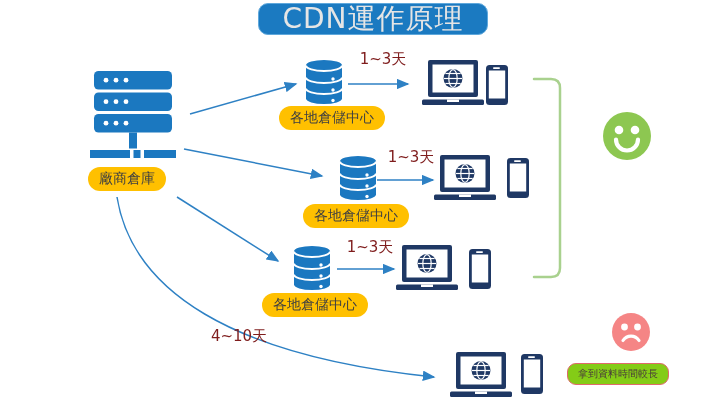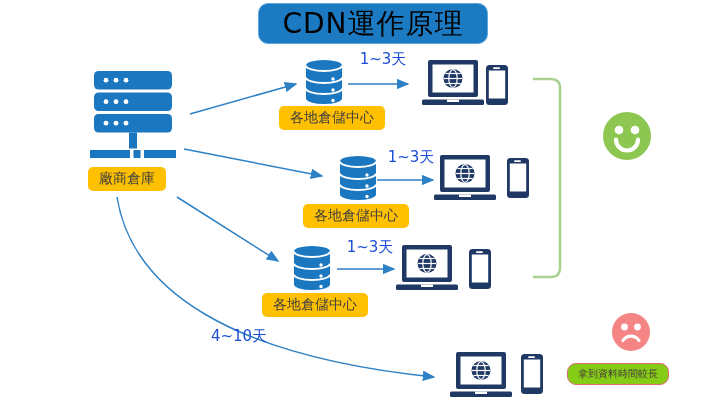--- a/index.html
+++ b/index.html
@@ -4,40 +4,40 @@
 <style>
   html,body{margin:0;padding:0;background:#fff;}
   .stage{
     position:relative;width:720px;height:405px;background:#ffffff;overflow:hidden;
     font-family:"DejaVu Sans","Liberation Sans",sans-serif;
   }
   .abs{position:absolute;}
   #connectors{position:absolute;left:0;top:0;z-index:1;}
   .node{z-index:2;}
   .title-badge{
-    left:258px;top:3px;width:230px;height:41px;
+    left:258px;top:3px;width:230px;height:32px;
     background:#1B7AC1;border:1px solid #5FA8DC;border-radius:10px;
     display:flex;align-items:center;justify-content:center;
-    color:#000000;font-size:28px;letter-spacing:1px;box-sizing:border-box;
+    color:#e5e5e5;font-size:28px;letter-spacing:1px;box-sizing:border-box;
   }
   .ybadge{
-    background:#FFC000;border-radius:5px;color:#404040;
+    background:#FFC000;border-radius:12px;color:#404040;
     font-size:14px;padding:3px 11px;white-space:nowrap;
   }
   .origin-badge{left:88px;top:167px;font-size:14px;}
   .gbadge{
     background:#8DC751;border:1.5px solid #C2E59E;border-radius:9px;color:#3F4A3A;
     font-size:13.5px;padding:3px 10px;white-space:nowrap;
   }
   .rbadge{
     background:#84cc16;border:1.5px solid #E06A6A;border-radius:9px;color:#4A3A3A;
     font-size:10px;padding:3px 10px;white-space:nowrap;
   }
   .arrow-label{
-    color:#1d4ed8;font-size:15px;white-space:nowrap;text-align:center;
+    color:#7f1d1d;font-size:15px;white-space:nowrap;text-align:center;
   }
   .hidden-defs{position:absolute;width:0;height:0;overflow:hidden;}
 </style>
 </head>
 <body>
 
 <div class="stage">
 
   <svg class="hidden-defs" aria-hidden="true">
     <defs>

